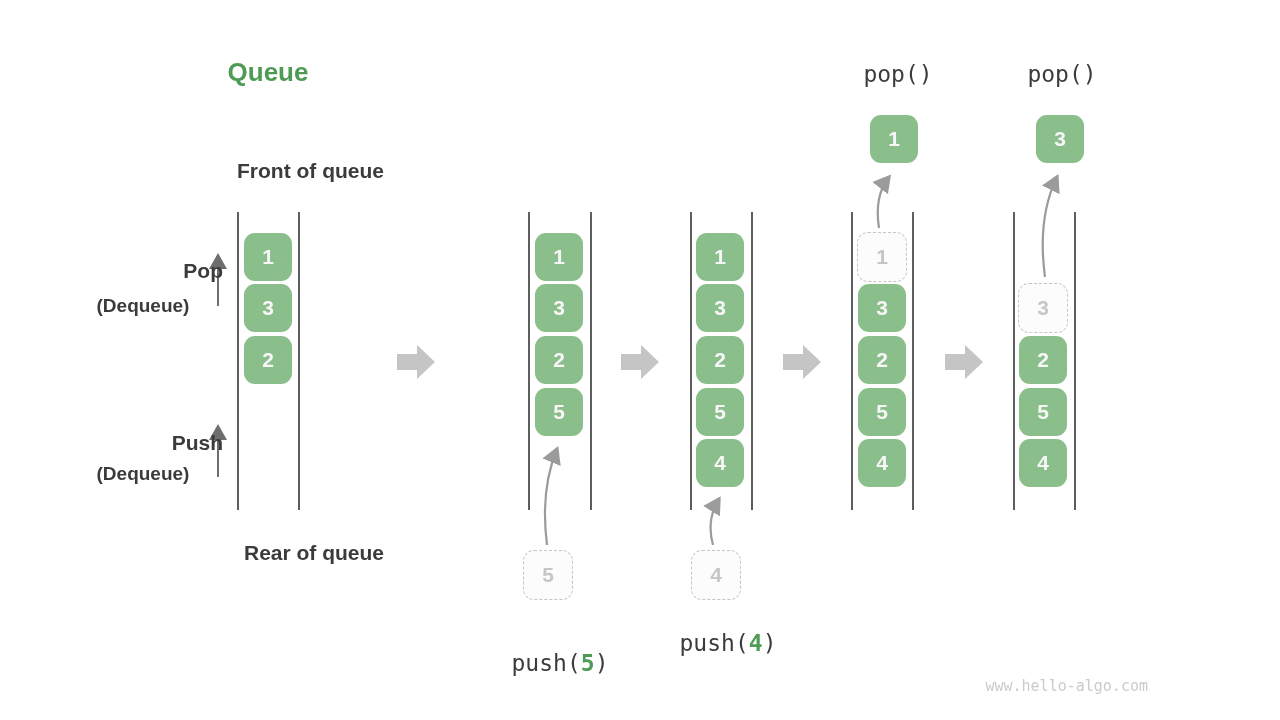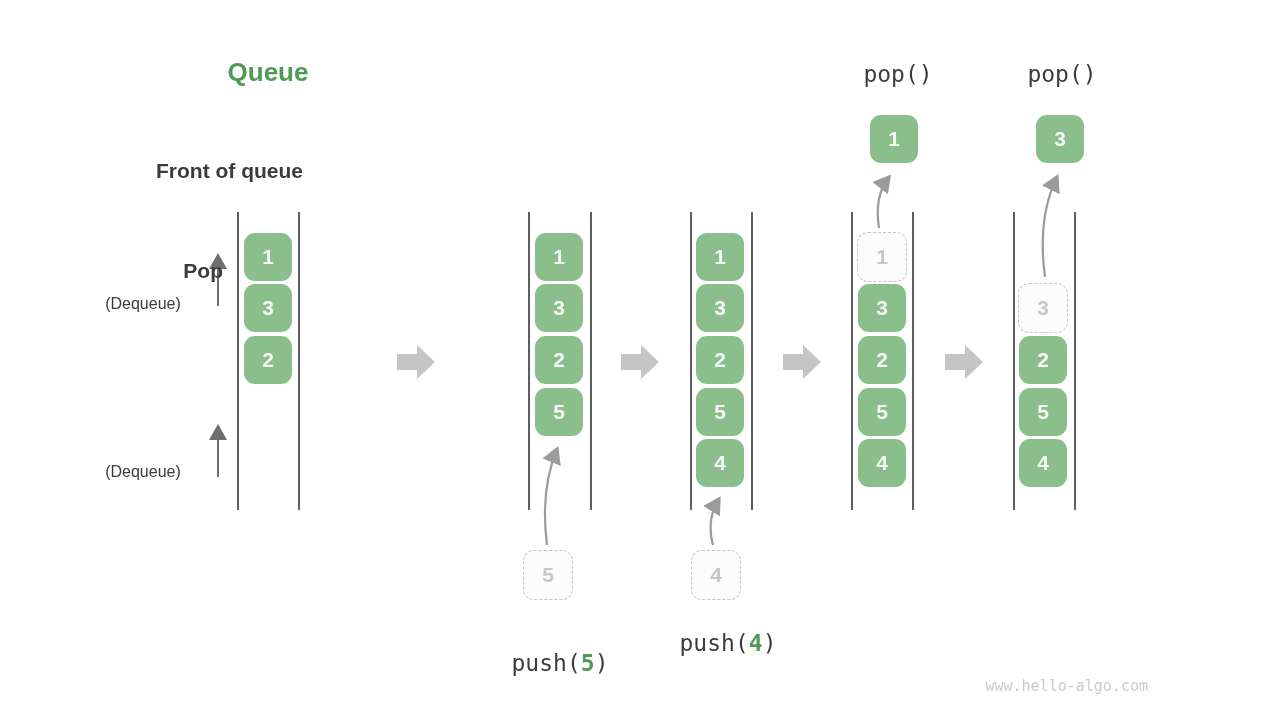--- a/index.html
+++ b/index.html
@@ -6,31 +6,31 @@
   .canvas{
     position:relative;width:1188px;height:720px;background:#ffffff;
     font-family:"Liberation Sans", sans-serif;overflow:hidden;
   }
   .overlay{position:absolute;left:0;top:0;pointer-events:none;}
   .title{
     position:absolute;left:168px;top:57px;width:200px;text-align:center;
     font-size:26px;font-weight:700;color:var(--title-green,#4E9B55);
   }
   .big-label{
-    position:absolute;left:156px;width:200px;text-align:left;
+    position:absolute;left:184px;width:200px;text-align:right;
     font-size:21px;font-weight:700;color:var(--dark-text,#3B3B3B);
   }
   .front-label{top:159px;}
   .rear-label{top:541px;}
   .side-label{
     position:absolute;left:63px;width:160px;text-align:center;
     color:var(--dark-text,#3B3B3B);
   }
   .side-name{font-size:21px;font-weight:700;text-align:right;}
-  .side-sub{font-size:16px;font-weight:400;}
+  .side-sub{font-size:19px;font-weight:700;}
   .pop-name{top:259px;}
   .pop-sub{top:295px;}
   .push-name{top:431px;}
   .push-sub{top:463px;}
   .wall{
     position:absolute;top:212px;height:298px;width:1.5px;
     background:var(--wall-gray,#5E5E5E);
   }
   .cell{
     position:absolute;width:48px;height:48px;border-radius:11px;
@@ -96,22 +96,24 @@
 
     <path d="M547,545 Q540,490 557,449" fill="none" stroke-width="2.2" style="stroke:var(--curve-arrow-gray,#9B9B9B)" marker-end="url(#ah-curve)"></path>
     <path d="M713,545 Q706,520 719,499" fill="none" stroke-width="2.2" style="stroke:var(--curve-arrow-gray,#9B9B9B)" marker-end="url(#ah-curve)"></path>
 
     <path d="M879,228 Q874,196 889,177" fill="none" stroke-width="2.2" style="stroke:var(--curve-arrow-gray,#9B9B9B)" marker-end="url(#ah-curve)"></path>
     <path d="M1045,277 Q1037,218 1057,177" fill="none" stroke-width="2.2" style="stroke:var(--curve-arrow-gray,#9B9B9B)" marker-end="url(#ah-curve)"></path>
   </svg>
 
   <div class="title">Queue</div>
   <div class="big-label front-label">Front of queue</div>
+  <div class="big-label rear-label">Rear of queue</div>
   <div class="side-label side-name pop-name">Pop</div>
   <div class="side-label side-sub pop-sub">(Dequeue)</div>
+  <div class="side-label side-name push-name">Push</div>
   <div class="side-label side-sub push-sub">(Dequeue)</div>
 
   <div class="wall" style="left:237px"></div>
   <div class="wall" style="left:298px"></div>
   <div class="wall" style="left:528px"></div>
   <div class="wall" style="left:590px"></div>
   <div class="wall" style="left:690px"></div>
   <div class="wall" style="left:751px"></div>
   <div class="wall" style="left:851px"></div>
   <div class="wall" style="left:912px"></div>

